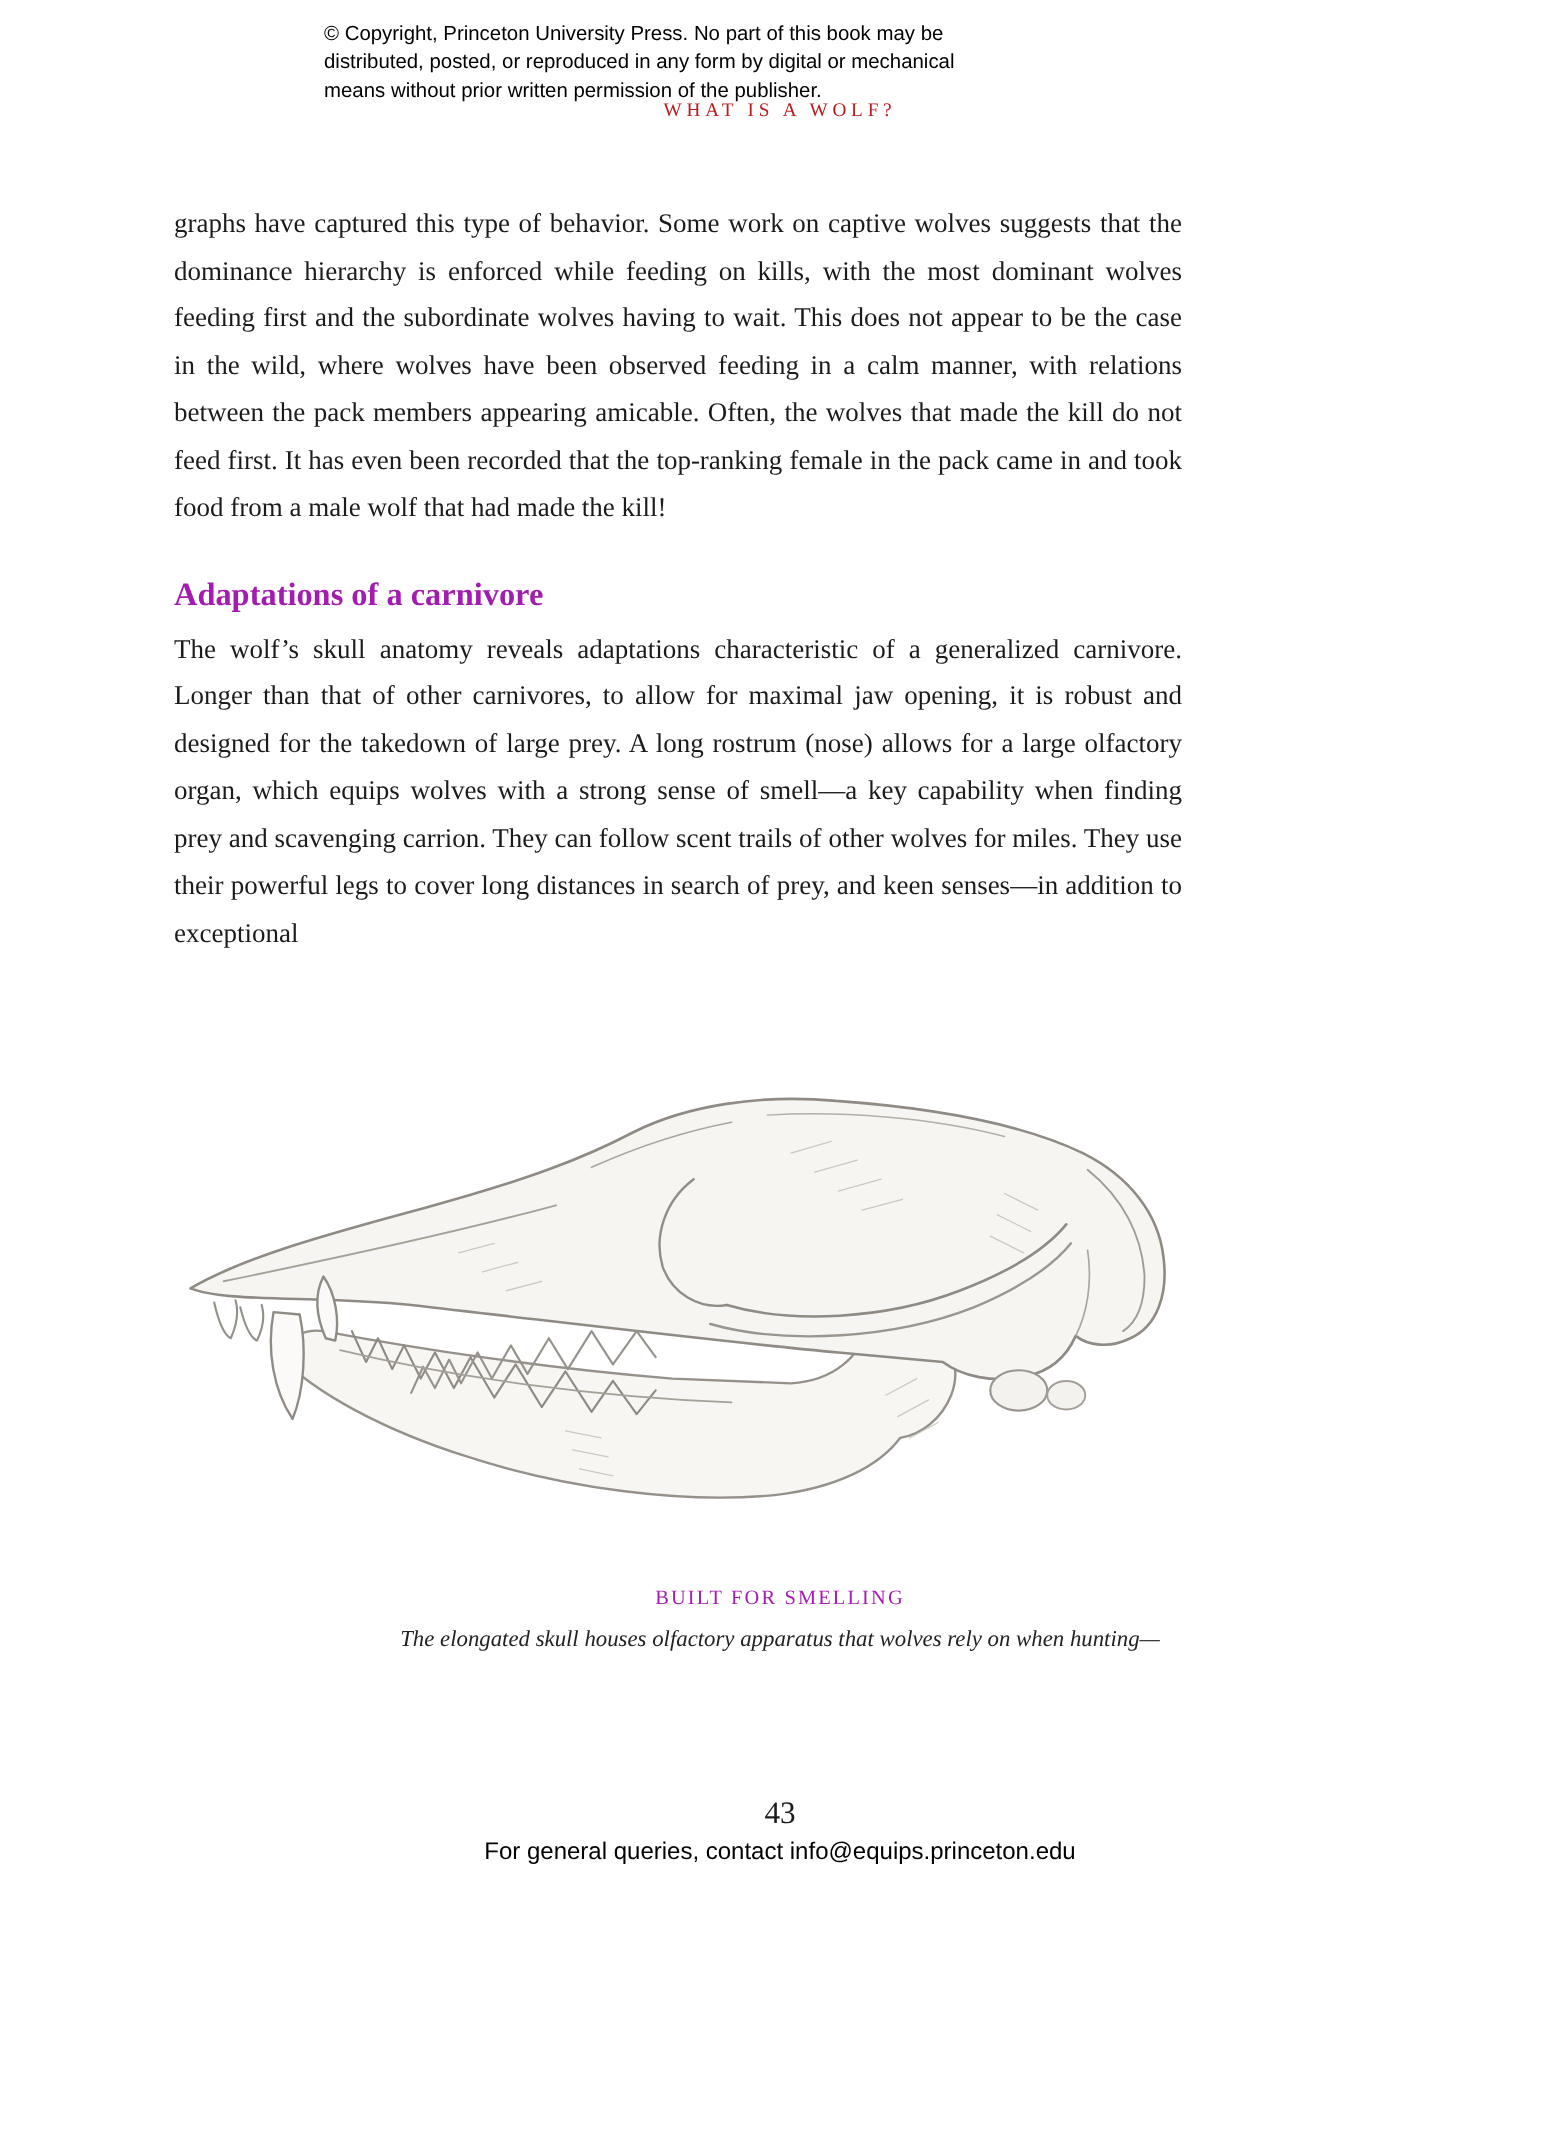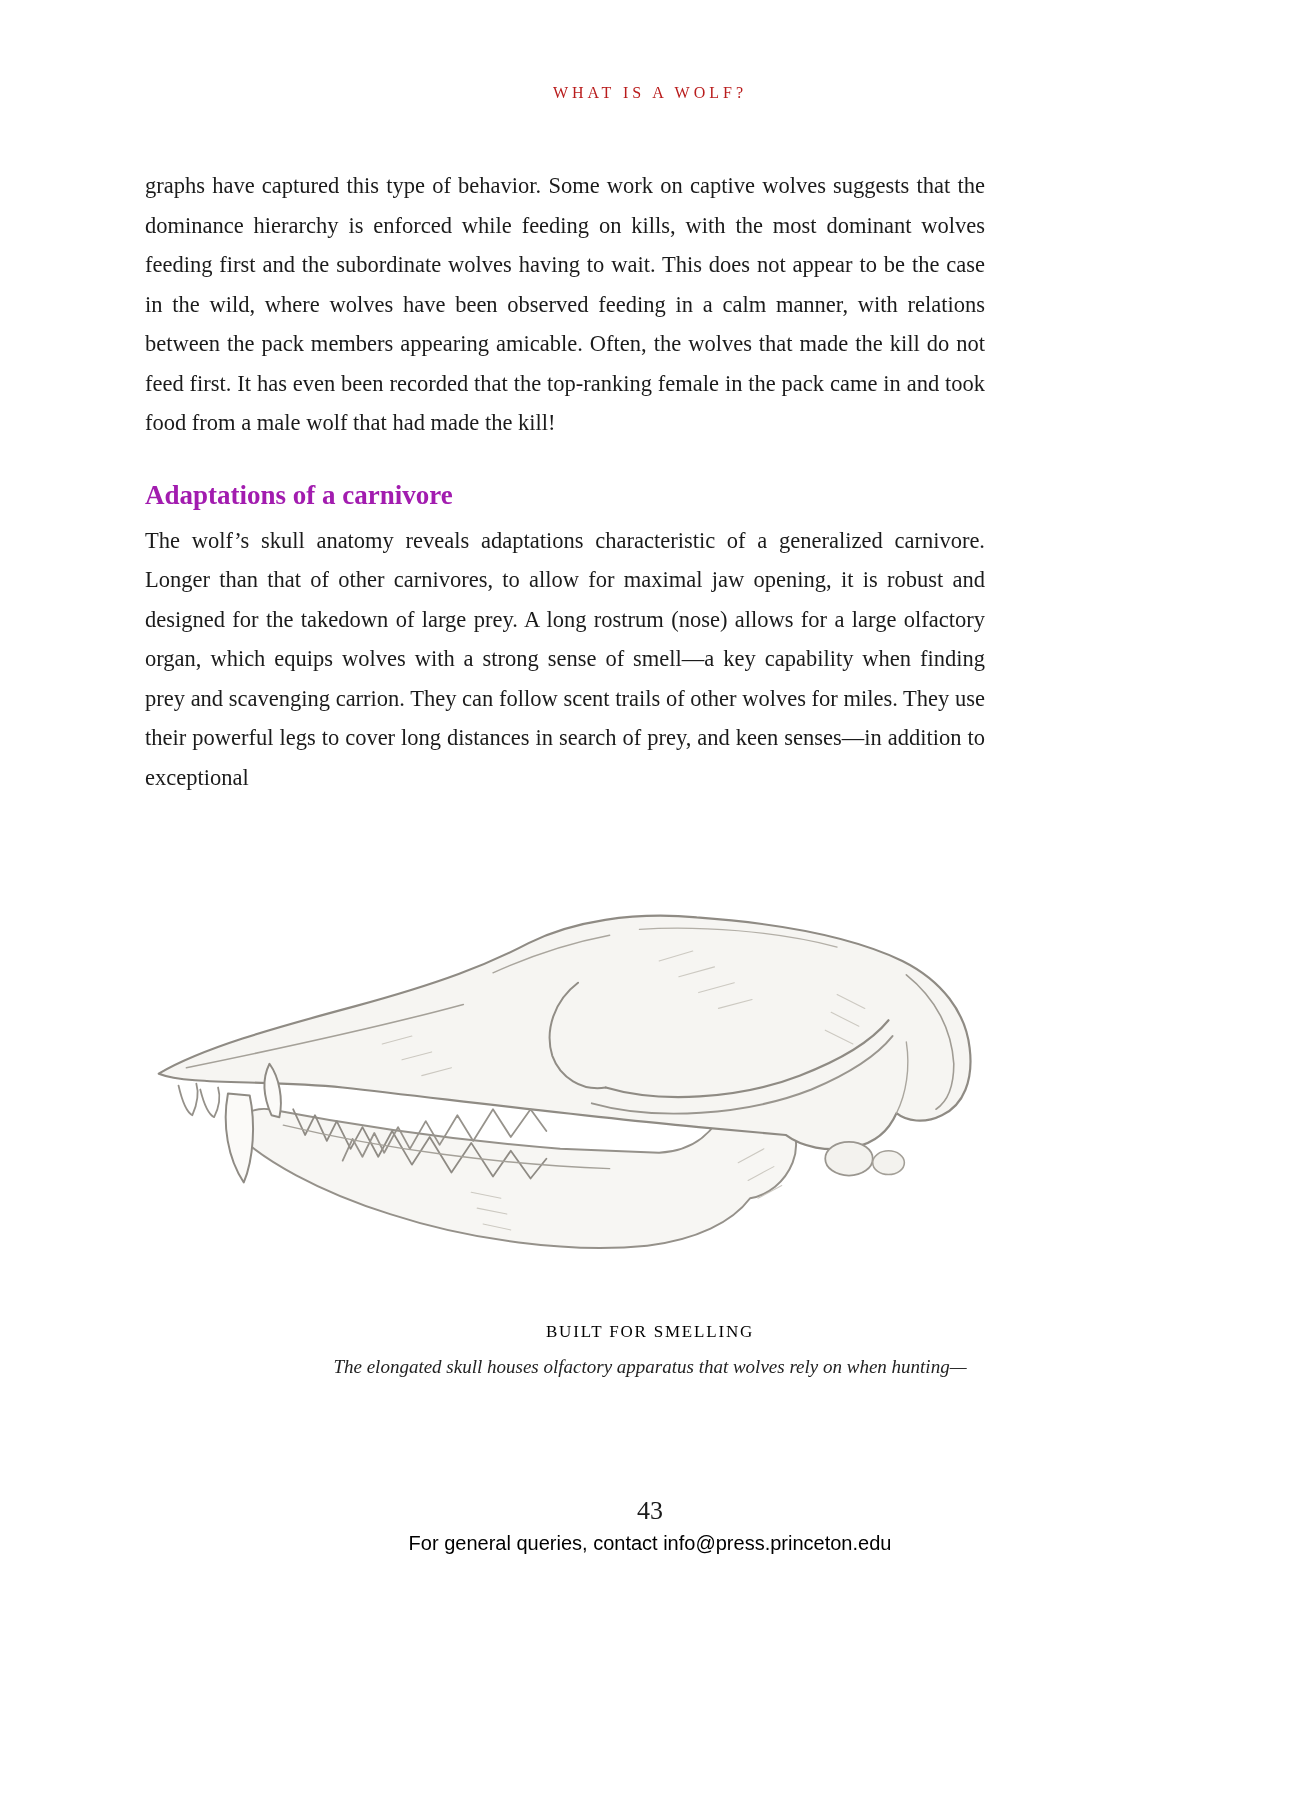--- a/index.html
+++ b/index.html
@@ -68,21 +68,21 @@
     position: absolute;
     top: 1322px;
     left: 0;
     width: 100%;
     text-align: center;
   }
   .caption-title {
     font-family: "Liberation Serif", serif;
     font-size: 17px;
     letter-spacing: 1.8px;
-    color: #000000;
+    color: #a21caf;
     margin-bottom: 10px;
   }
   .caption-text {
     font-family: "Liberation Serif", serif;
     font-style: italic;
     font-size: 19px;
     line-height: 29px;
     color: #222222;
   }
   .page-number {
@@ -104,20 +104,25 @@
     font-family: "Liberation Sans", sans-serif;
     font-size: 20px;
     color: #000000;
   }
 </style>
 </head>
 <body>
 
 <div class="page">
 
+  <div class="copyright">
+    <div>© Copyright, Princeton University Press. No part of this book may be</div>
+    <div>distributed, posted, or reproduced in any form by digital or mechanical</div>
+    <div>means without prior written permission of the publisher.</div>
+  </div>
 
   <div class="running-header">WHAT IS A WOLF?</div>
 
   <div class="body-column">
     <p>graphs have captured this type of behavior. Some work on captive wolves suggests that the dominance hierarchy is enforced while feeding on kills, with the most dominant wolves feeding first and the subordinate wolves having to wait. This does not appear to be the case in the wild, where wolves have been observed feeding in a calm manner, with relations between the pack members appearing amicable. Often, the wolves that made the kill do not feed first. It has even been recorded that the top-ranking female in the pack came in and took food from a male wolf that had made the kill!</p>
     <h2 class="section-heading">Adaptations of a carnivore</h2>
     <p>The wolf’s skull anatomy reveals adaptations characteristic of a generalized carnivore. Longer than that of other carnivores, to allow for maximal jaw opening, it is robust and designed for the takedown of large prey. A long rostrum (nose) allows for a large olfactory organ, which equips wolves with a strong sense of smell—a key capability when finding prey and scavenging carrion. They can follow scent trails of other wolves for miles. They use their powerful legs to cover long distances in search of prey, and keen senses—in addition to exceptional</p>
   </div>
 
   <div class="figure-wrap">
@@ -170,15 +175,15 @@
 
   <div class="caption">
     <div class="caption-title">BUILT FOR SMELLING</div>
     <div class="caption-text">
       <div>The elongated skull houses olfactory apparatus that wolves rely on when hunting—</div>
     </div>
   </div>
 
   <div class="page-number">43</div>
 
-  <div class="footer-query">For general queries, contact info@press.princeton.edu</div>
+  <div class="footer-query">For general queries, contact info@equips.princeton.edu</div>
 
 </div>
 
 </body></html>

